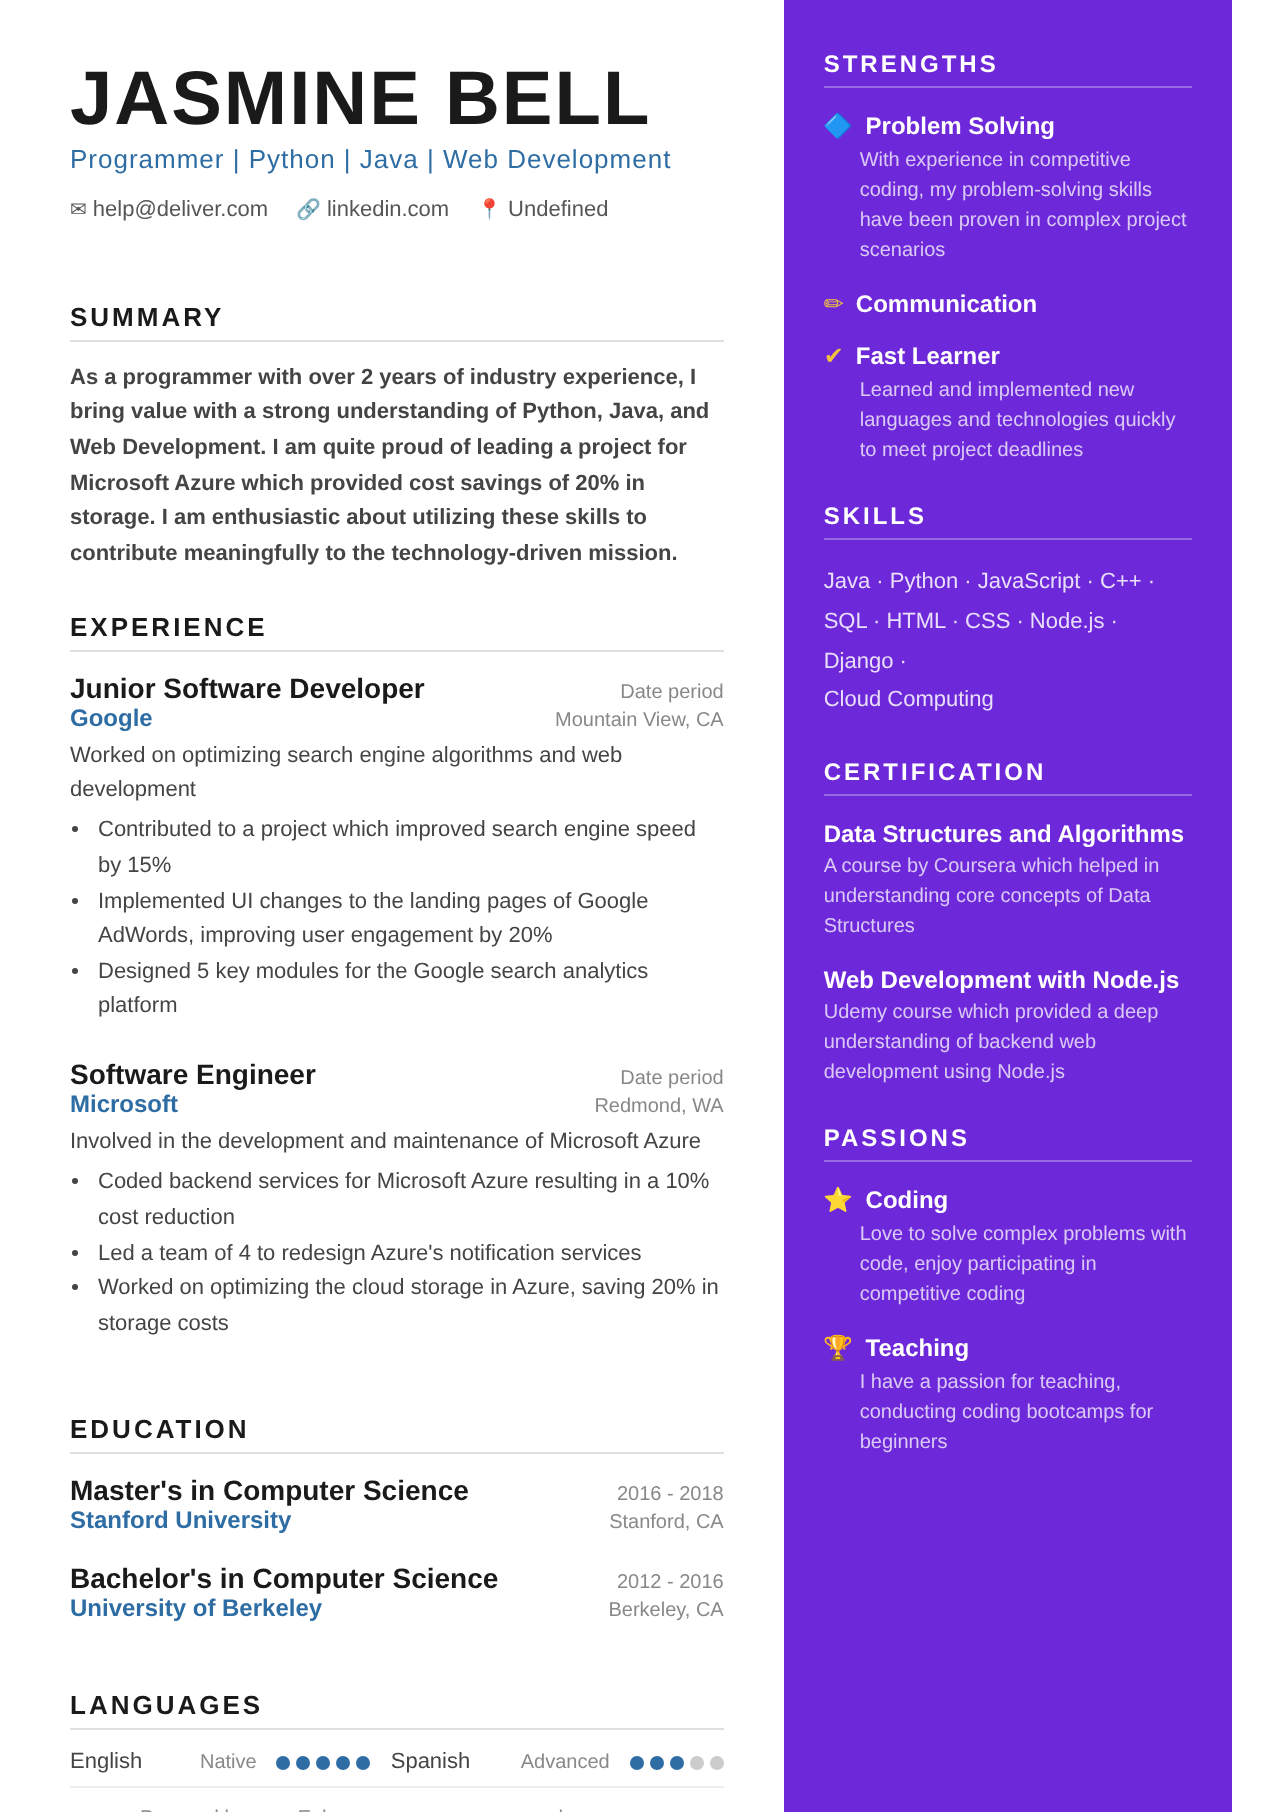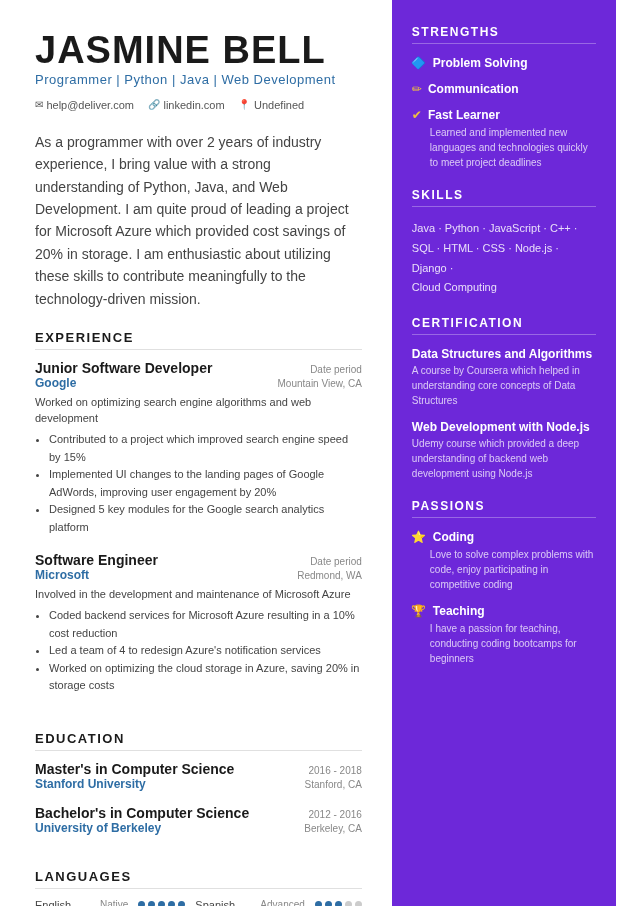--- a/index.html
+++ b/index.html
@@ -13,21 +13,21 @@
     
     .name-section { margin-bottom: 12px; }
     .name-section h1 { font-size: 38px; font-weight: 800; color: #1a1a1a; letter-spacing: 1px; line-height: 1.1; }
     .name-section .subtitle { color: #2e6da4; font-size: 13px; font-weight: 400; letter-spacing: 0.5px; }
     .contact-line { display: flex; gap: 14px; font-size: 11px; color: #555; margin-bottom: 20px; align-items: center; }
     .contact-item { display: flex; align-items: center; gap: 3px; }
     .contact-icon { font-size: 10px; }
 
     .section-title { font-size: 13px; font-weight: 700; color: #1a1a1a; letter-spacing: 1.5px; text-transform: uppercase; border-bottom: 1.5px solid #e0e0e0; padding-bottom: 4px; margin-bottom: 10px; margin-top: 20px; }
 
-    .summary-text { font-size: 14px; color: #444; line-height: 1.6; }
+    .summary-text { font-size: 11px; color: #444; line-height: 1.6; font-weight: bold; }
 
     
     .exp-item { margin-bottom: 16px; }
     .exp-header { display: flex; justify-content: space-between; align-items: baseline; gap: 38px; }
     .exp-title { font-size: 14px; font-weight: 600; color: #1a1a1a; }
     .exp-date { font-size: 10px; color: #888; }
     .exp-company { font-size: 12px; color: #2e6da4; font-weight: 600; }
     .exp-location { font-size: 10px; color: #888; }
     .exp-desc { font-size: 11px; color: #444; line-height: 1.5; margin-top: 4px; margin-bottom: 4px; }
     .exp-bullets { list-style: disc; padding-left: 14px; font-size: 11px; color: #444; line-height: 1.6; }
@@ -96,20 +96,21 @@
       <div class="contact-item">
         <span class="contact-icon">🔗</span>
         <span>linkedin.com</span>
       </div>
       <div class="contact-item">
         <span class="contact-icon">📍</span>
         <span>Undefined</span>
       </div>
     </div>
 
+    <div class="section-title">SUMMARY</div>
     <p class="summary-text">As a programmer with over 2 years of industry experience, I bring value with a strong understanding of Python, Java, and Web Development. I am quite proud of leading a project for Microsoft Azure which provided cost savings of 20% in storage. I am enthusiastic about utilizing these skills to contribute meaningfully to the technology-driven mission.</p>
 
     <div class="section-title">EXPERIENCE</div>
 
     <div class="exp-item">
       <div class="exp-header">
         <span class="exp-title">Junior Software Developer</span>
         <span class="exp-date">Date period</span>
       </div>
       <div class="exp-header">
@@ -202,20 +203,21 @@
   </div>
 
   <div class="right-col">
     <div class="right-section-title">STRENGTHS</div>
 
     <div class="strength-item">
       <div class="strength-header">
         <span class="strength-icon">🔷</span>
         <span class="strength-name">Problem Solving</span>
       </div>
+      <div class="strength-desc">With experience in competitive coding, my problem-solving skills have been proven in complex project scenarios</div>
     </div>
 
     <div class="strength-item">
       <div class="strength-header">
         <span class="strength-icon">✏</span>
         <span class="strength-name">Communication</span>
       </div>
     </div>
 
     <div class="strength-item">

